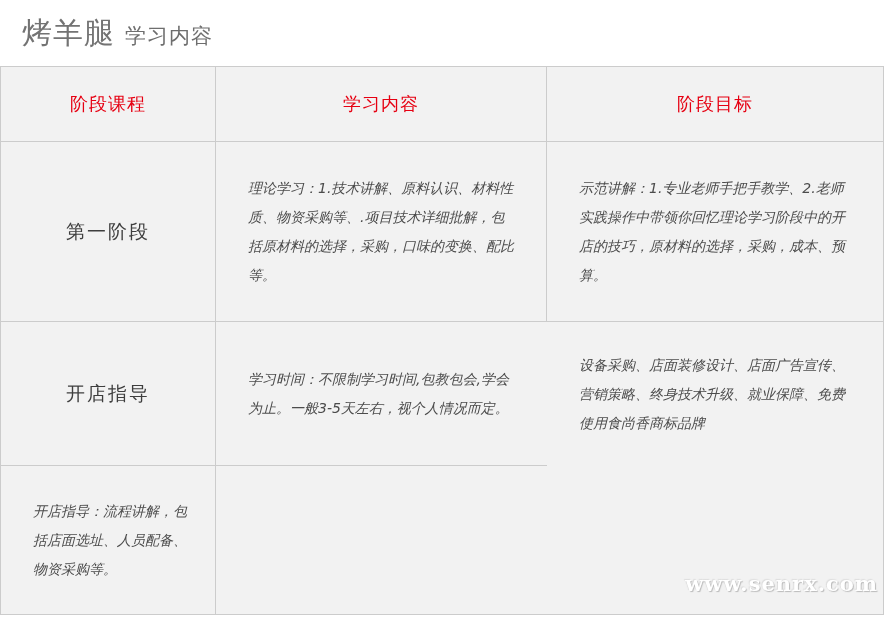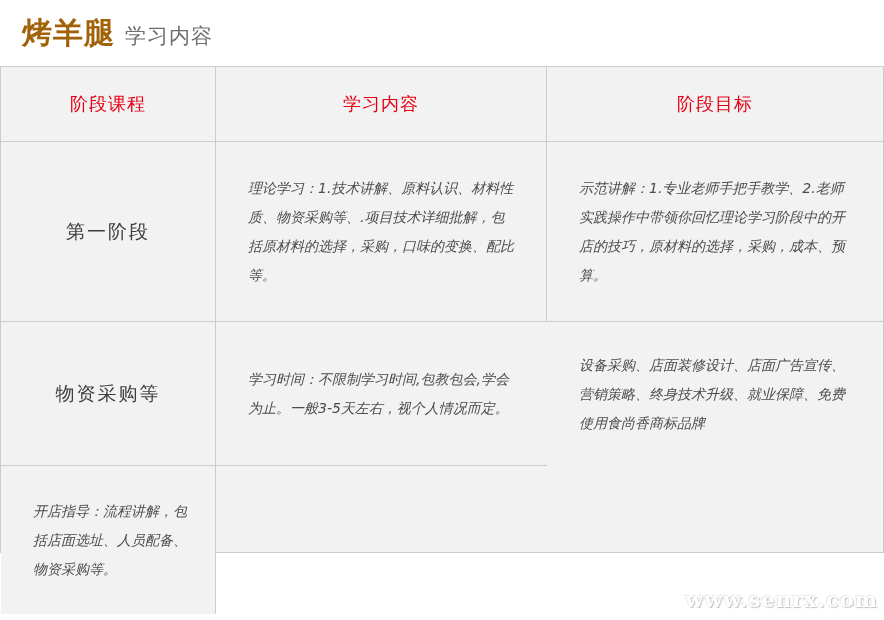--- a/index.html
+++ b/index.html
@@ -15,36 +15,36 @@
   
   .page-header {
     height: 66px;
     padding: 16px 0 0 22px;
     display: flex;
     align-items: baseline;
     background: #ffffff;
   }
   .page-title {
     font-size: 30px;
-    font-weight: bold;
-    color: #a16207;
+    font-weight: normal;
+    color: #737373;
     line-height: 1.1;
     letter-spacing: 1px;
   }
   .page-subtitle {
     font-size: 21px;
     color: #6e6e6e;
     margin-left: 10px;
     letter-spacing: 1px;
   }
 
   
   .course-table {
     width: 884px;
-    height: 487px;
+    height: 549px;
     border: 1px solid #cccccc;
     display: grid;
     grid-template-columns: 215px 331px 336px;
     grid-template-rows: 75px 180px 144px 148px;
     background: #f2f2f2;
   }
   .cell {
     background: #f2f2f2;
     border-right: 1px solid #cccccc;
     border-bottom: 1px solid #cccccc;
@@ -72,21 +72,21 @@
     line-height: 29px;
     color: #4c4c4c;
     text-align: left;
   }
   .text-cell p { width: 100%; font-style: italic; }
 
   
   .watermark {
     position: absolute;
     right: 6px;
-    bottom: 8px;
+    bottom: 24px;
     font-family: "DejaVu Serif", "Liberation Serif", serif;
     font-weight: bold;
     font-size: 21px;
     color: #ffffff;
     letter-spacing: 1px;
     text-shadow: 1px 1px 1px rgba(120,120,120,0.45), -1px -1px 1px rgba(160,160,160,0.25);
     pointer-events: none;
   }
 </style>
 </head>
@@ -104,21 +104,21 @@
   <div class="cell head-cell last-col">阶段目标</div>
 
   <div class="cell stage-cell">第一阶段</div>
   <div class="cell text-cell">
     <p>理论学习：1.技术讲解、原料认识、材料性质、物资采购等、.项目技术详细批解，包括原材料的选择，采购，口味的变换、配比等。</p>
   </div>
   <div class="cell text-cell last-col">
     <p>示范讲解：1.专业老师手把手教学、2.老师实践操作中带领你回忆理论学习阶段中的开店的技巧，原材料的选择，采购，成本、预算。</p>
   </div>
 
-  <div class="cell stage-cell">物资采购等</div>
+  <div class="cell stage-cell">开店指导</div>
   <div class="cell text-cell last-col">
     <p>学习时间：不限制学习时间,包教包会,学会为止。一般3-5天左右，视个人情况而定。</p>
   </div>
 
   <div class="cell text-cell last-col last-row">
     <p>设备采购、店面装修设计、店面广告宣传、营销策略、终身技术升级、就业保障、免费使用食尚香商标品牌</p>
   </div>
   <div class="cell text-cell last-row">
     <p>开店指导：流程讲解，包括店面选址、人员配备、物资采购等。</p>
   </div>

